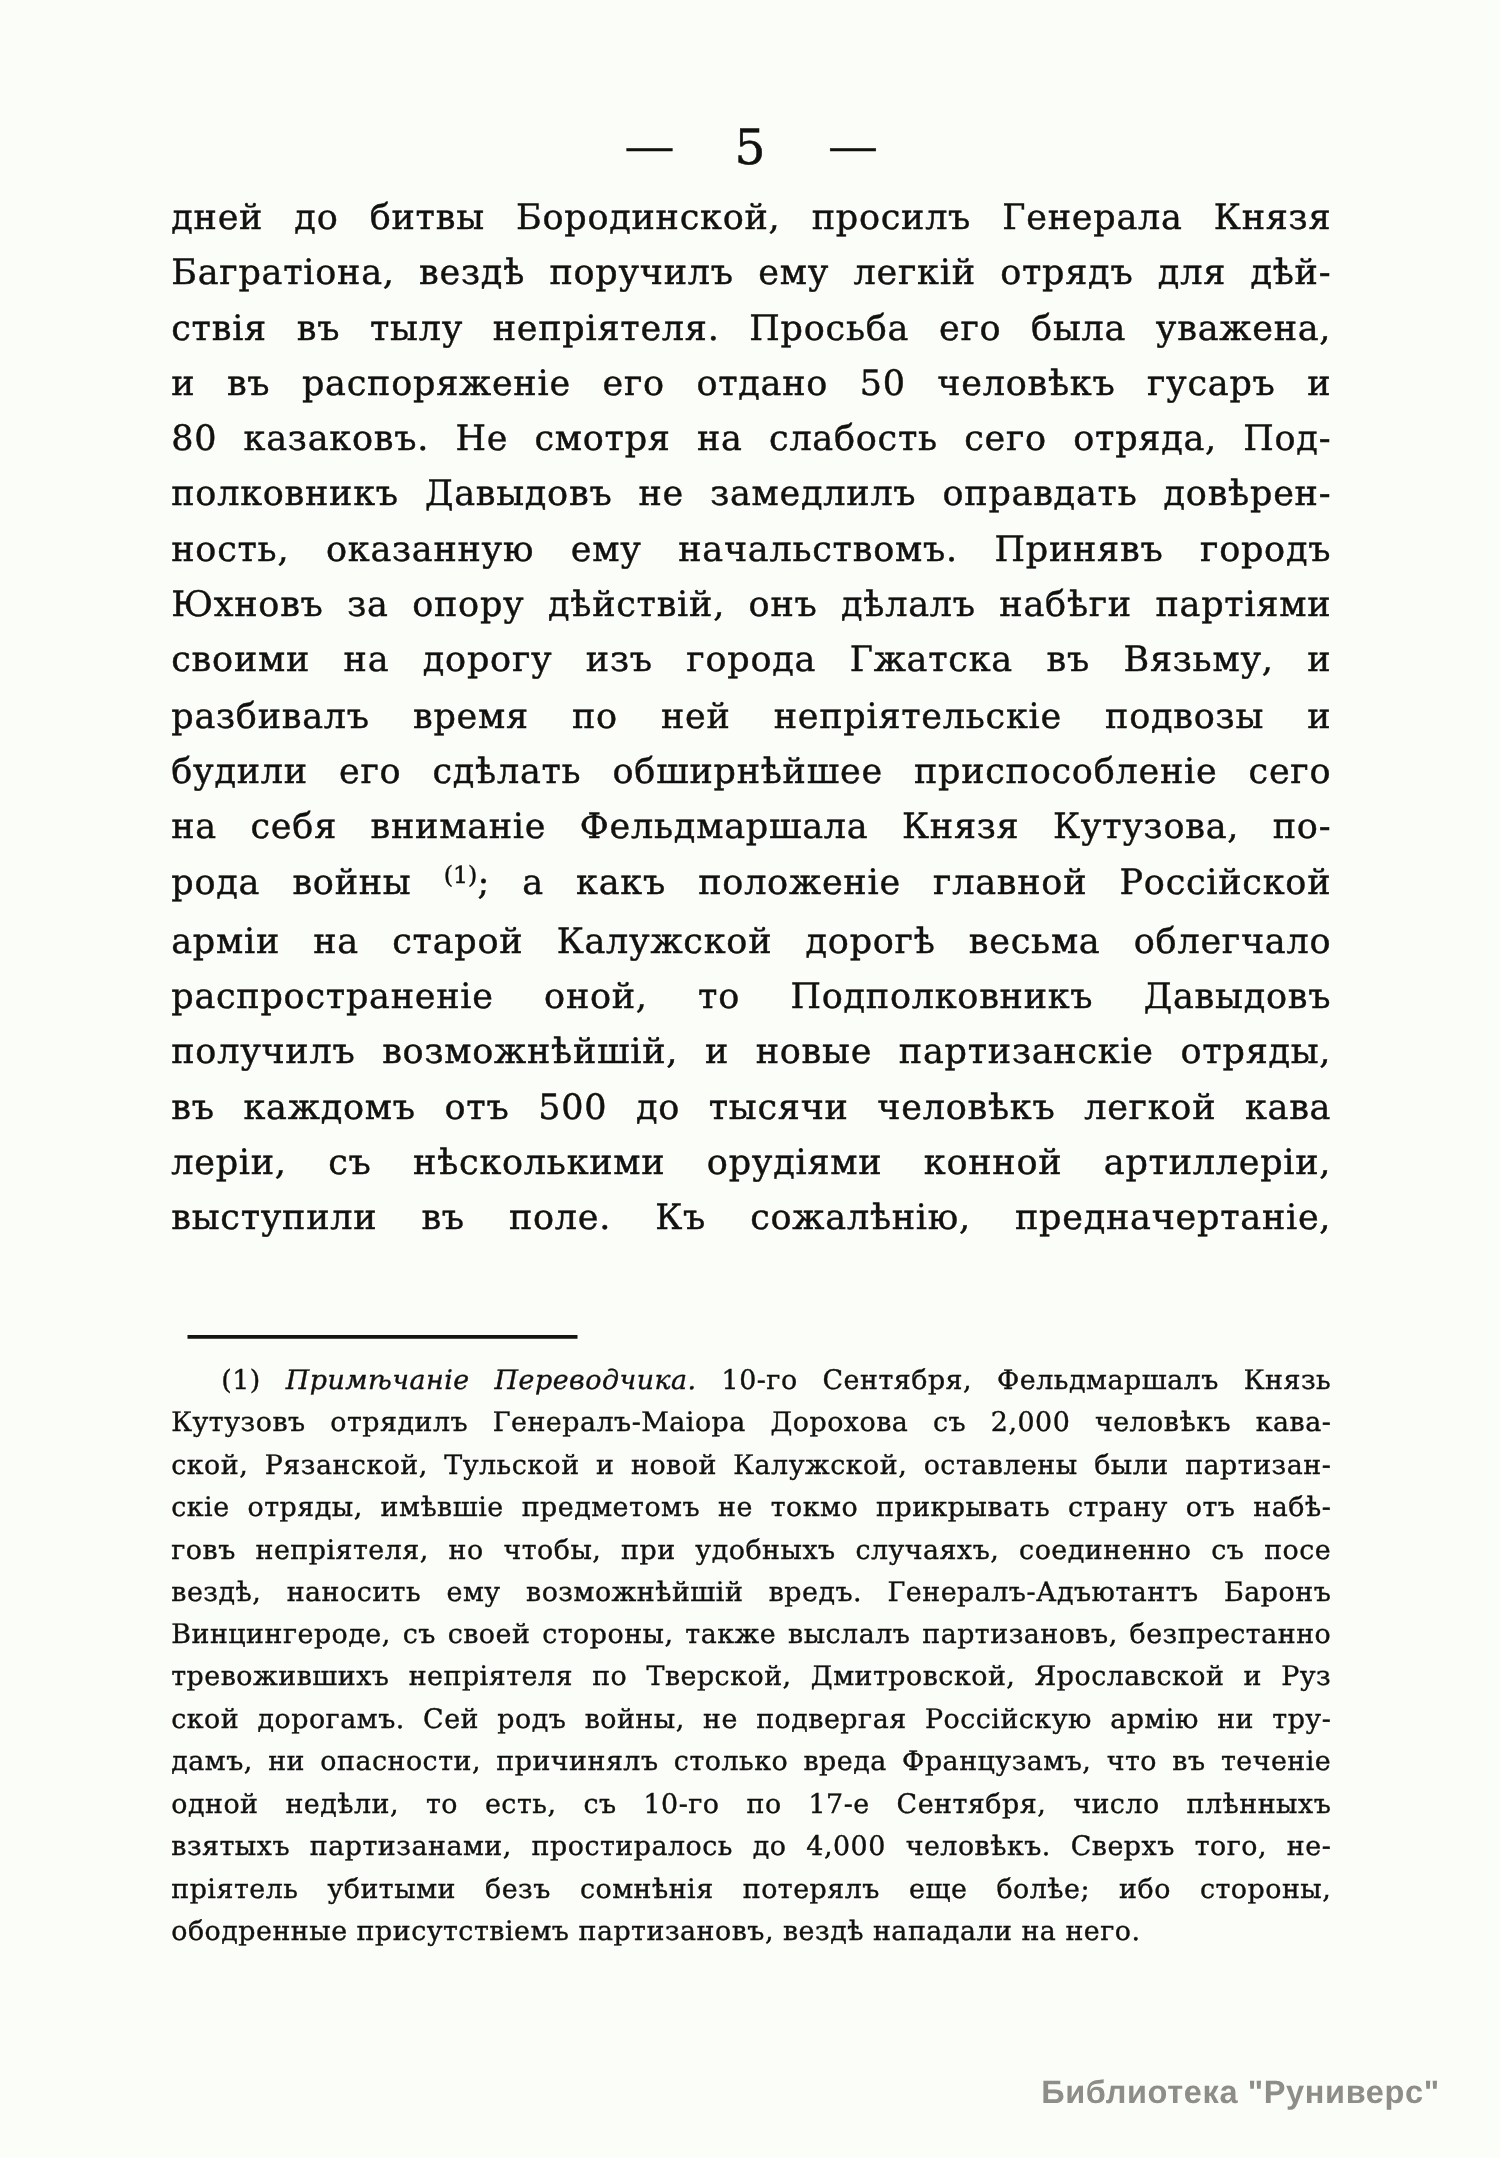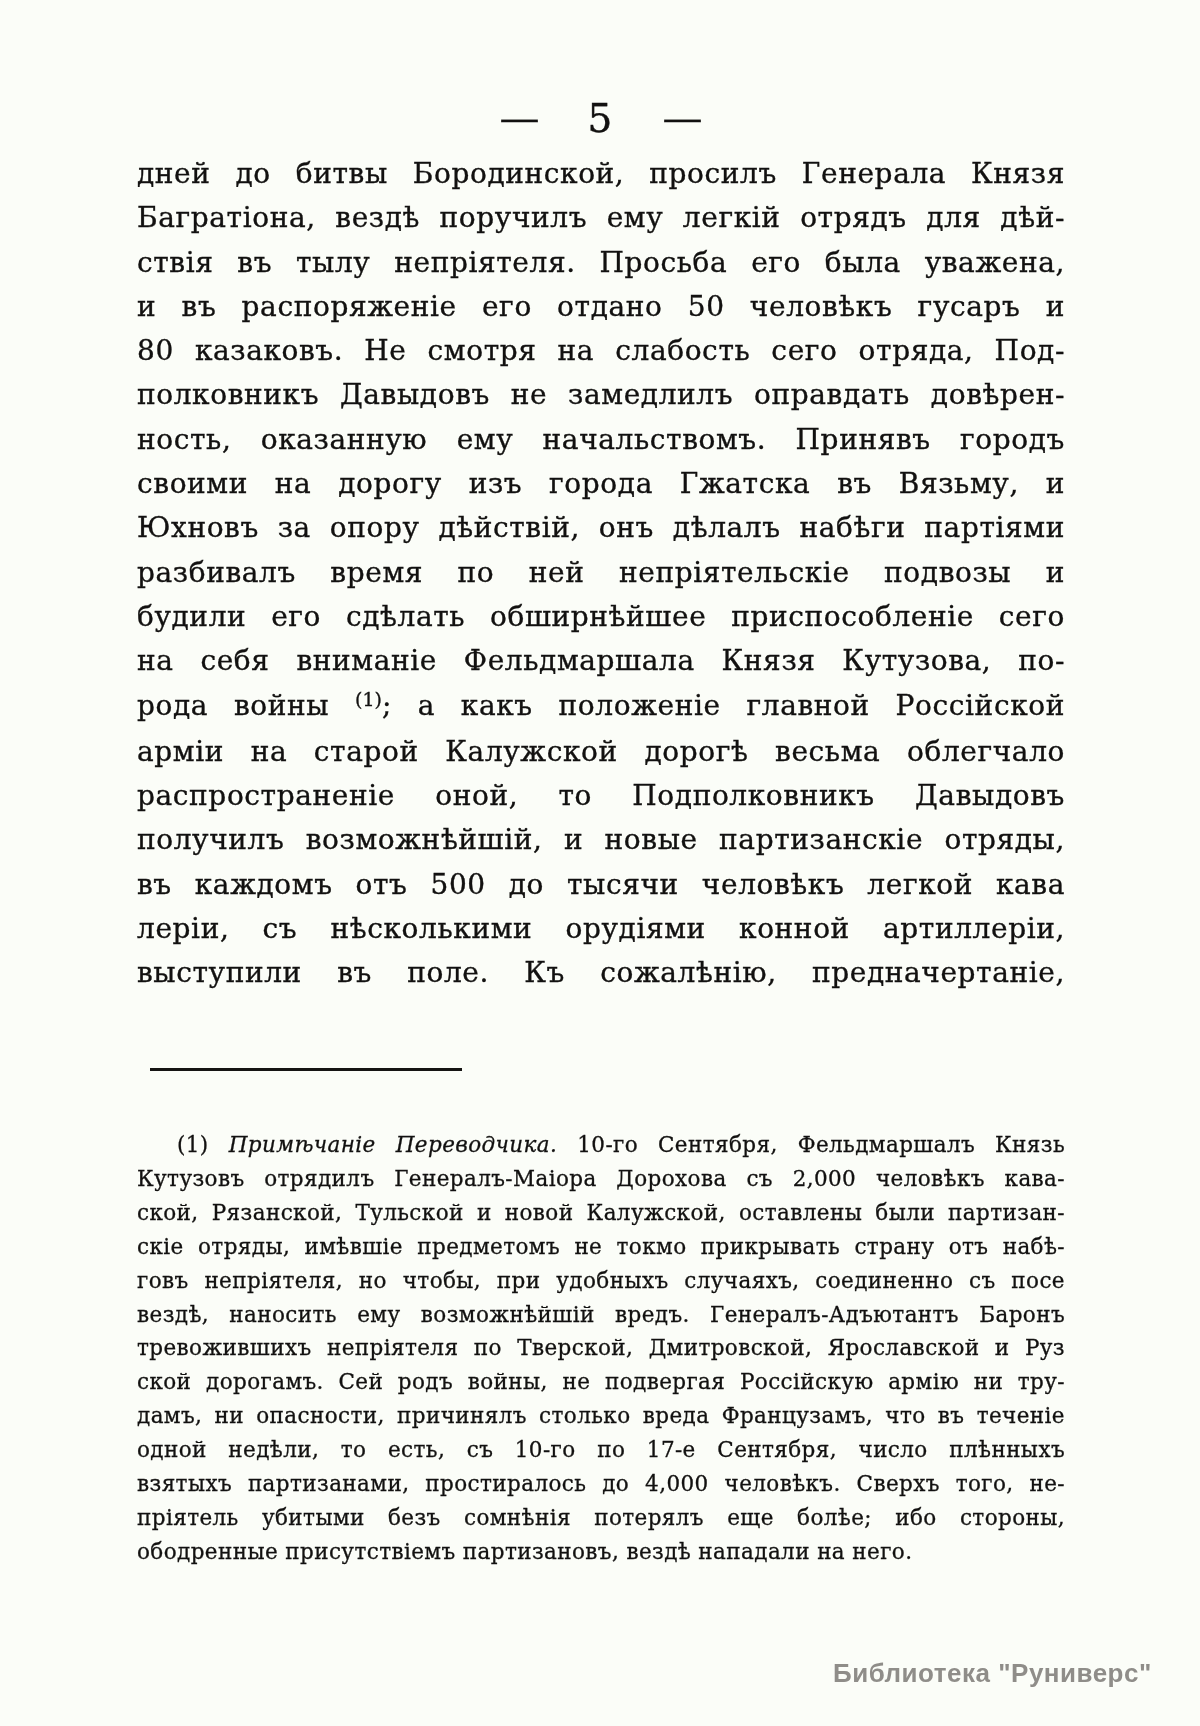--- a/index.html
+++ b/index.html
@@ -69,21 +69,20 @@
     height: 3px;
     background: #151413;
   }
 
   
   .footnote-block {
     position: absolute;
     left: 137px;
     top: 1088px;
     width: 928px;
-    margin-top: 40px;
   }
   .footnote-block .fln {
     font-size: 21.5px;
     line-height: 33.9px;
     letter-spacing: 0.4px;
     text-align: justify;
     text-align-last: justify;
     -moz-text-align-last: justify;
     -webkit-text-stroke: 0.3px currentColor;
   }
@@ -116,22 +115,22 @@
 </div>
 
 <div class="main-block">
   <div class="ln">дней до битвы Бородинской, просилъ Генерала Князя</div>
   <div class="ln">Багратіона, вездѣ поручилъ ему легкій отрядъ для дѣй-</div>
   <div class="ln">ствія въ тылу непріятеля. Просьба его была уважена,</div>
   <div class="ln">и въ распоряженіе его отдано 50 человѣкъ гусаръ и</div>
   <div class="ln">80 казаковъ. Не смотря на слабость сего отряда, Под-</div>
   <div class="ln">полковникъ Давыдовъ не замедлилъ оправдать довѣрен-</div>
   <div class="ln">ность, оказанную ему начальствомъ. Принявъ городъ</div>
+  <div class="ln">Юхновъ за опору дѣйствій, онъ дѣлалъ набѣги партіями</div>
   <div class="ln">своими на дорогу изъ города Гжатска въ Вязьму, и</div>
-  <div class="ln">Юхновъ за опору дѣйствій, онъ дѣлалъ набѣги партіями</div>
   <div class="ln">разбивалъ время по ней непріятельскіе подвозы и</div>
   <div class="ln">будили его сдѣлать обширнѣйшее приспособленіе сего</div>
   <div class="ln">на себя вниманіе Фельдмаршала Князя Кутузова, по-</div>
   <div class="ln"><span>рода войны </span><span class="fn-ref-sup">(1)</span><span>; а какъ положеніе главной Россійской</span></div>
   <div class="ln">арміи на старой Калужской дорогѣ весьма облегчало</div>
   <div class="ln">распространеніе оной, то Подполковникъ Давыдовъ</div>
   <div class="ln">получилъ возможнѣйшій, и новые партизанскіе отряды,</div>
   <div class="ln">въ каждомъ отъ 500 до тысячи человѣкъ легкой кава</div>
   <div class="ln">леріи, съ нѣсколькими орудіями конной артиллеріи,</div>
   <div class="ln">выступили въ поле. Къ сожалѣнію, предначертаніе,</div>
@@ -139,20 +138,21 @@
 
 <div class="footnote-rule"></div>
 
 <div class="footnote-block">
   <div class="fln first"><span>(1) </span><span class="fn-italic">Примѣчаніе Переводчика.</span><span> 10-го Сентября, Фельдмаршалъ Князь</span></div>
   <div class="fln">Кутузовъ отрядилъ Генералъ-Маіора Дорохова съ 2,000 человѣкъ кава-</div>
   <div class="fln">ской, Рязанской, Тульской и новой Калужской, оставлены были партизан-</div>
   <div class="fln">скіе отряды, имѣвшіе предметомъ не токмо прикрывать страну отъ набѣ-</div>
   <div class="fln">говъ непріятеля, но чтобы, при удобныхъ случаяхъ, соединенно съ посе</div>
   <div class="fln">вездѣ, наносить ему возможнѣйшій вредъ. Генералъ-Адъютантъ Баронъ</div>
+  <div class="fln">Винцингероде, съ своей стороны, также выслалъ партизановъ, безпрестанно</div>
   <div class="fln">тревожившихъ непріятеля по Тверской, Дмитровской, Ярославской и Руз</div>
   <div class="fln">ской дорогамъ. Сей родъ войны, не подвергая Россійскую армію ни тру-</div>
   <div class="fln">дамъ, ни опасности, причинялъ столько вреда Французамъ, что въ теченіе</div>
   <div class="fln">одной недѣли, то есть, съ 10-го по 17-е Сентября, число плѣнныхъ</div>
   <div class="fln">взятыхъ партизанами, простиралось до 4,000 человѣкъ. Сверхъ того, не-</div>
   <div class="fln">пріятель убитыми безъ сомнѣнія потерялъ еще болѣе; ибо стороны,</div>
   <div class="fln last">ободренные присутствіемъ партизановъ, вездѣ нападали на него.</div>
 </div>
 
 <div class="watermark">Библиотека "Руниверс"</div>

